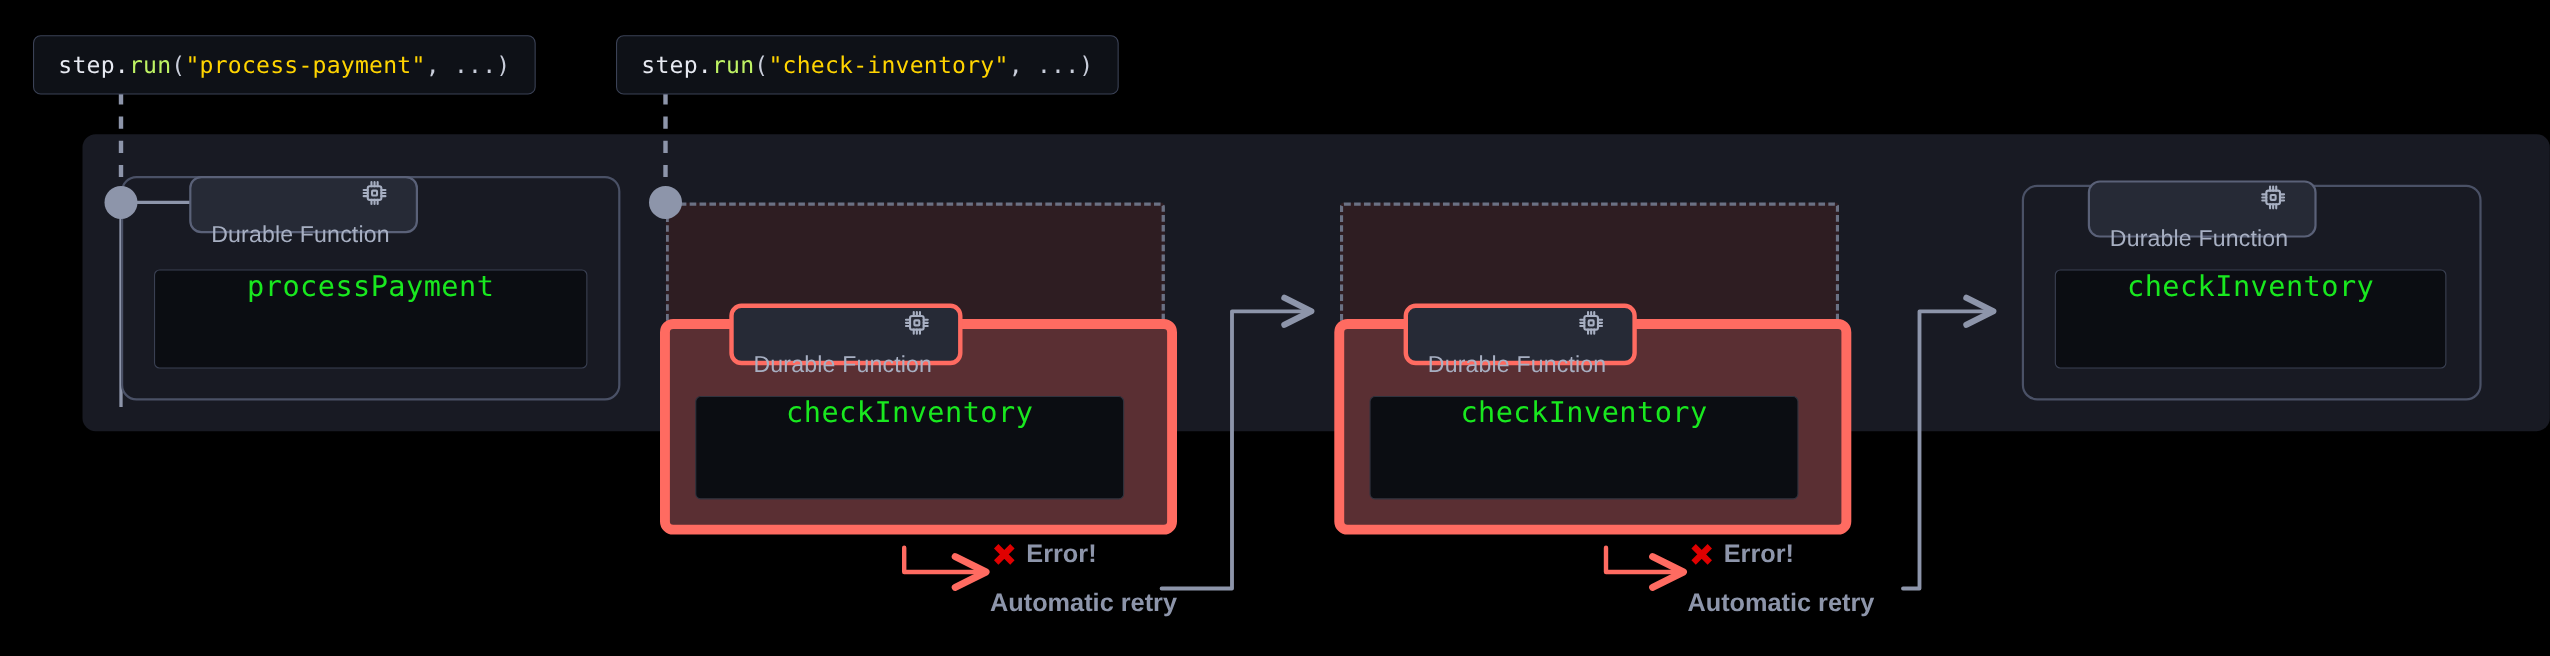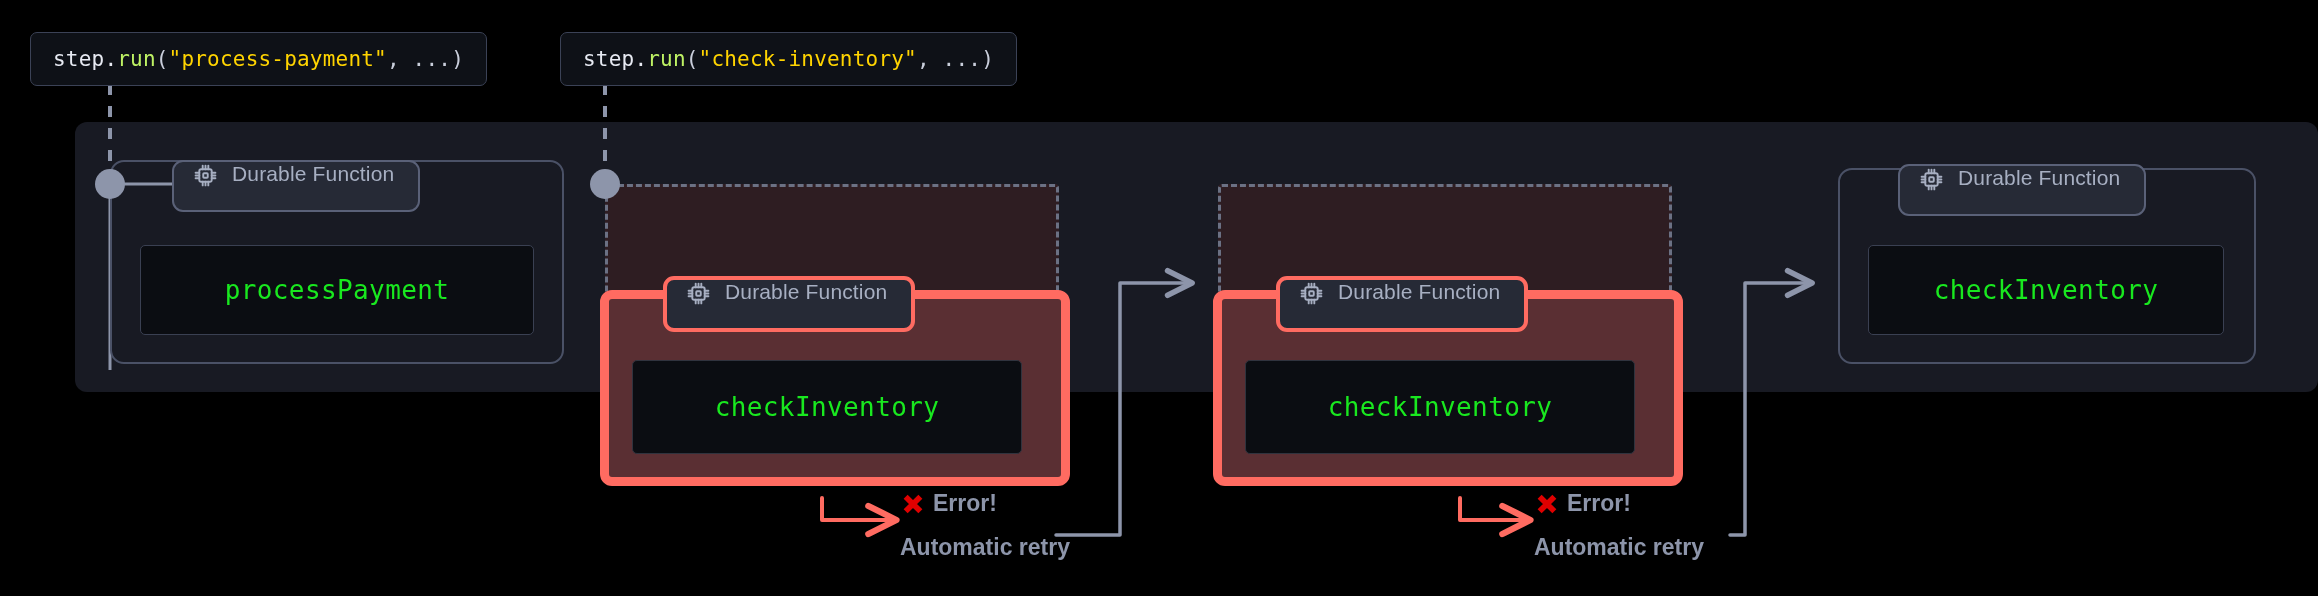--- a/index.html
+++ b/index.html
@@ -59,40 +59,41 @@
     border:9px solid #FF6B61;
     border-radius:12px;
     background:#5A2F33;
     z-index:6;
   }
 
   
   .badge{
     position:absolute;
     height:48px;
-    display:flex;align-items:flex-start;gap:13px;
+    display:flex;align-items:flex-end;gap:13px;
     padding:0 24px 0 18px;
     background:#262A36;
     border:2.5px solid #5A6178;
     border-radius:11px;
     z-index:12;
+    flex-direction:column;
   }
   .badge.fail{border-color:#FF6B61;border-width:4px;background:#262A36;}
   .badge-label{
     color:#A7AFC2;font-size:21px;white-space:nowrap;letter-spacing:.15px;
   }
   .chip-ico{width:27px;height:27px;display:block;flex:none;}
 
   
   .fnbox{
     position:absolute;
     background:#0B0D12;
     border:1.5px solid #3A4052;
     border-radius:5px;
-    display:flex;align-items:center;justify-content:center;
+    display:flex;justify-content:center;
     z-index:10;
   }
   .fnbox.fail{border-color:#30333E;z-index:11;}
   .fnname{
     font-family:"DejaVu Sans Mono","Liberation Mono",monospace;
     font-size:26px;color:#19E81F;letter-spacing:.4px;white-space:nowrap;
   }
 
   
   .err{

